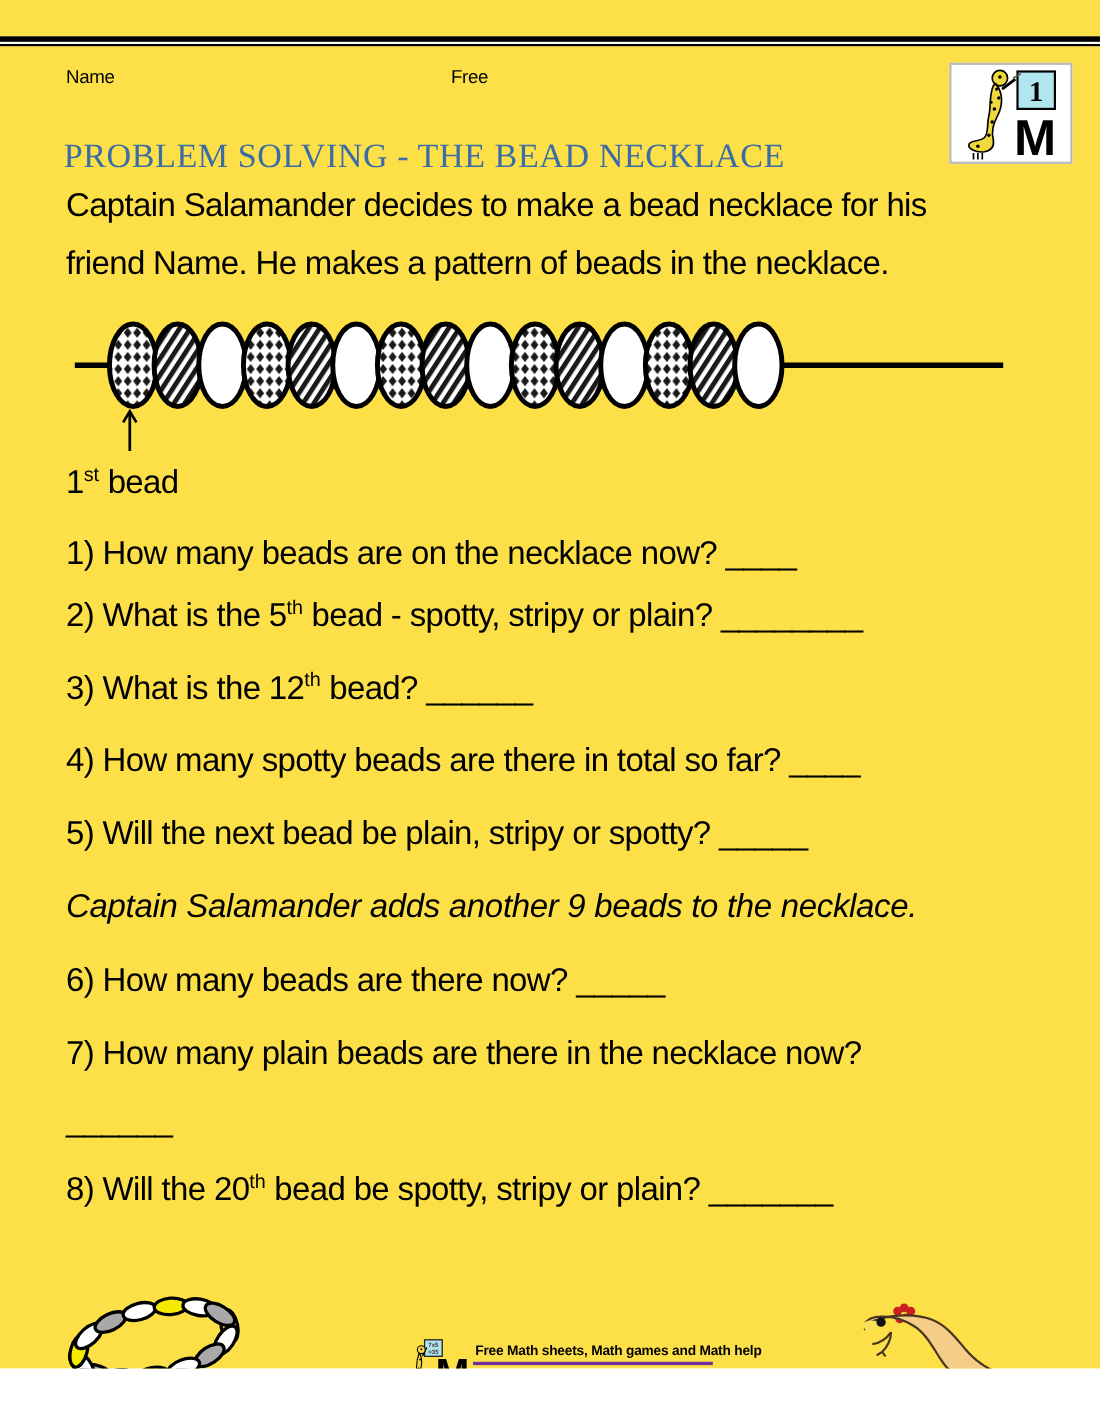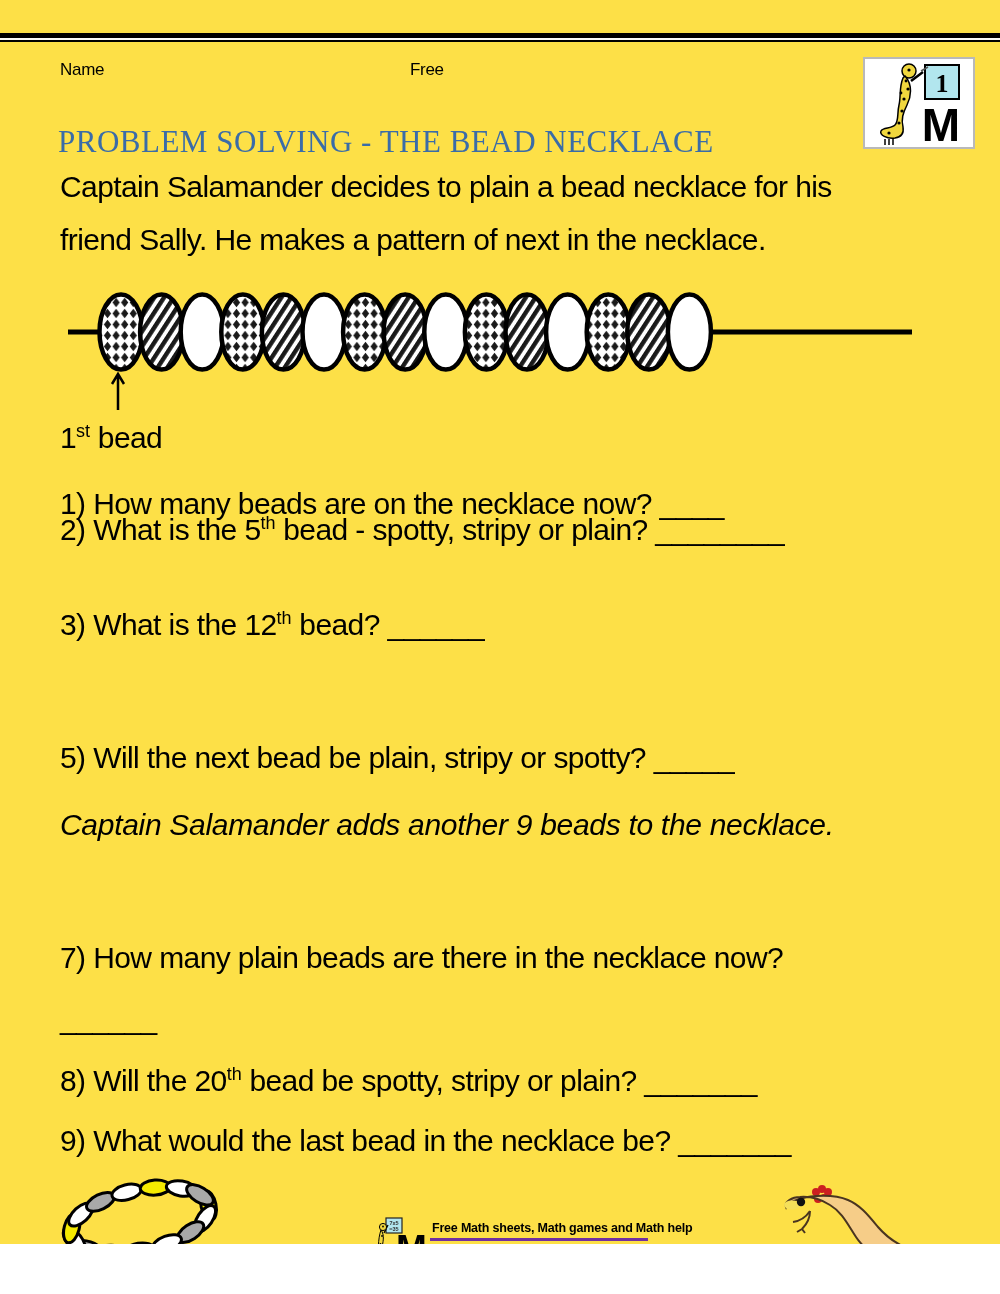--- a/index.html
+++ b/index.html
@@ -30,21 +30,21 @@
   .body-text { font-size:30px; letter-spacing:-0.6px; }
   .intro-1 { top:170px; left:60px; }
   .intro-2 { top:223px; left:60px; }
 
   .necklace-svg { position:absolute; top:275px; left:0; }
 
   .first-bead { top:421px; left:60px; }
   sup.ord { font-size:0.6em; vertical-align:super; letter-spacing:0; }
 
   .q  { left:60px; }
-  .q1 { top:475px;margin-top:12px; }  .q2 { top:513px;text-align:center; }  .q3 { top:608px; }
+  .q1 { top:475px;margin-top:12px; }  .q2 { top:542px;text-align:center; }  .q3 { top:608px; }
   .q4 { top:675px; }  .q5 { top:741px; }
   .interlude { top:808px; left:60px; font-style:italic; letter-spacing:-0.3px; }
   .q6 { top:875px; }  .q7 { top:941px; white-space:normal; width:900px; }
   .q8 { top:1064px; } .q9 { top:1124px; }
   .q7-blank { display:block; margin-top:27px; }
 
   .footer-necklace { position:absolute; top:1170px; left:52px; }
   .footer-logo-svg { position:absolute; top:1216px; left:372px; }
   .footer-tagline {
     top:1221px; left:432px; font-size:12.5px; font-weight:700; letter-spacing:-0.2px;
@@ -88,22 +88,22 @@
         <circle cx="34" cy="64" r="1.6" fill="#000"></circle>
           <circle cx="24" cy="74" r="1.6" fill="#000"></circle>
         <circle cx="41" cy="22" r="1.4" fill="#000"></circle>
           <circle cx="36" cy="34" r="1.4" fill="#000"></circle>
       </g>
     </svg>
   </div>
 
   <div class="abs page-title">PROBLEM SOLVING - THE BEAD NECKLACE</div>
 
-  <span class="abs body-text intro-1">Captain Salamander decides to plain a bead necklace for his</span>
-  <span class="abs body-text intro-2">friend Sally. He makes a pattern of next in the necklace.</span>
+  <span class="abs body-text intro-1">Captain Salamander decides to make a bead necklace for his</span>
+  <span class="abs body-text intro-2">friend Name. He makes a pattern of beads in the necklace.</span>
 
   <svg class="necklace-svg" width="1000" height="140" viewBox="0 0 1000 140">
     <defs>
       <pattern id="pat-spotty" width="8.6" height="11" patternUnits="userSpaceOnUse">
         <rect width="8.6" height="11" fill="#ffffff"></rect>
         <path d="M4.3 0.8 L7.9 5.5 L4.3 10.2 L0.7 5.5 Z" fill="#1a1a1a"></path>
       </pattern>
       <pattern id="pat-stripy" width="8.2" height="8" patternUnits="userSpaceOnUse" patternTransform="rotate(33)">
         <rect width="8.2" height="8" fill="#ffffff"></rect>
         <rect x="0" y="0" width="4.4" height="8" fill="#1a1a1a"></rect>
@@ -128,27 +128,28 @@
         <ellipse cx="689.4" cy="57" rx="21.5" ry="37.5" fill="#ffffff" stroke="#000" stroke-width="4.5"></ellipse>
       </g>
     <path d="M118 135 L118 100 M112 109 L118 99 L124 109" stroke="#000" stroke-width="2.5" fill="none"></path>
   </svg>
 
   <div class="abs body-text first-bead"><span>1</span><sup class="ord">st</sup><span> bead</span></div>
 
   <div class="abs body-text q q1"><span>1) How many beads are on the necklace now? ____</span></div>
   <div class="abs body-text q q2"><span>2) What is the 5</span><sup class="ord">th</sup><span> bead - spotty, stripy or plain? ________</span></div>
   <div class="abs body-text q q3"><span>3) What is the 12</span><sup class="ord">th</sup><span> bead? ______</span></div>
+  <div class="abs body-text q q4"><span>4) How many spotty beads are there in total so far? ____</span></div>
   <div class="abs body-text q q5"><span>5) Will the next bead be plain, stripy or spotty? _____</span></div>
 
   <div class="abs body-text interlude">Captain Salamander adds another 9 beads to the necklace.</div>
 
+  <div class="abs body-text q q6"><span>6) How many beads are there now? _____</span></div>
   <div class="abs body-text q q7"><span>7) How many plain beads are there in the necklace now?</span><span class="q7-blank">______</span></div>
   <div class="abs body-text q q8"><span>8) Will the 20</span><sup class="ord">th</sup><span> bead be spotty, stripy or plain? _______</span></div>
-  <div class="abs body-text q q9"><span>9) What would the last bead in the necklace be? _______</span></div>
 
   <svg class="footer-necklace" width="175" height="105" viewBox="0 0 175 105">
     <ellipse cx="88" cy="50" rx="70" ry="30" transform="rotate(-12 88 50)" fill="none" stroke="#4a6fa5" stroke-width="3"></ellipse>
     <g id="footer-beads">
         <ellipse cx="156.5" cy="35.4" rx="15" ry="7.5" transform="rotate(78.0 156.5 35.4)" fill="#f5ea00" stroke="#000" stroke-width="3"></ellipse>
         <ellipse cx="153.1" cy="48.6" rx="15" ry="7.5" transform="rotate(124.1 153.1 48.6)" fill="#ffffff" stroke="#000" stroke-width="3"></ellipse>
         <ellipse cx="138.5" cy="62.1" rx="15" ry="7.5" transform="rotate(146.9 138.5 62.1)" fill="#a9a9a9" stroke="#000" stroke-width="3"></ellipse>
         <ellipse cx="115.1" cy="73.4" rx="15" ry="7.5" transform="rotate(160.1 115.1 73.4)" fill="#ffffff" stroke="#000" stroke-width="3"></ellipse>
         <ellipse cx="87.0" cy="80.7" rx="15" ry="7.5" transform="rotate(-189.4 87.0 80.7)" fill="#f5ea00" stroke="#000" stroke-width="3"></ellipse>
         <ellipse cx="59.2" cy="82.7" rx="15" ry="7.5" transform="rotate(-178.1 59.2 82.7)" fill="#ffffff" stroke="#000" stroke-width="3"></ellipse>

